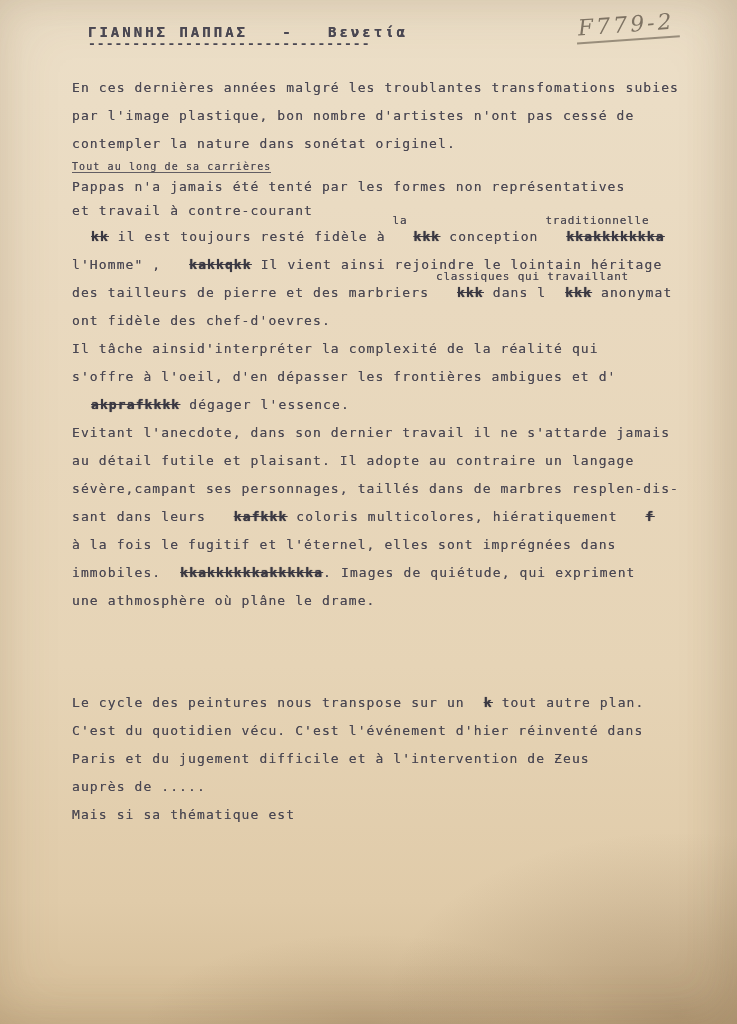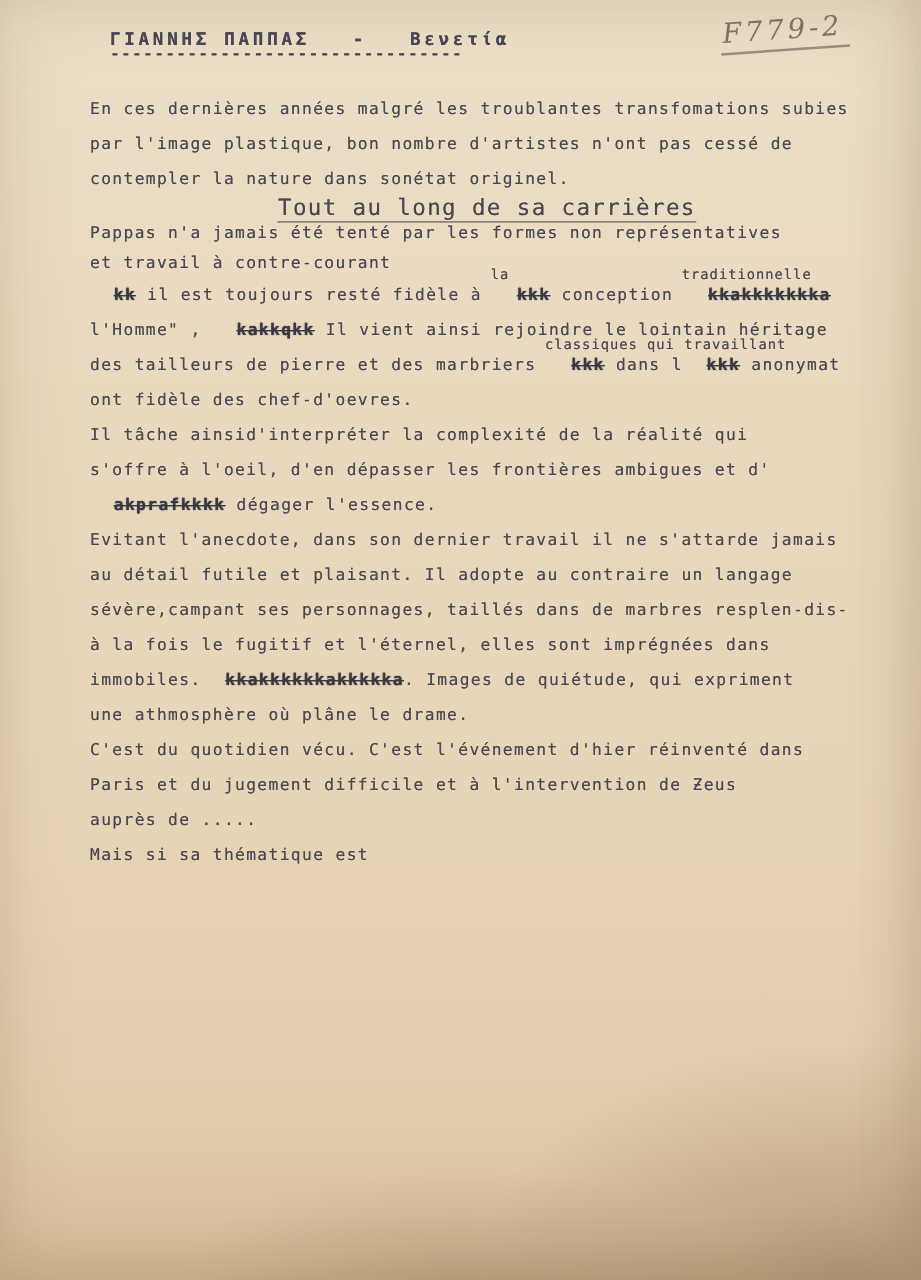--- a/index.html
+++ b/index.html
@@ -36,21 +36,21 @@
     font-size:13px;font-weight:bold;letter-spacing:1px;
     margin-top:-4px;white-space:pre;
   }
   .doc{
     position:absolute;left:72px;top:74px;right:30px;
     font-size:13px;line-height:28px;letter-spacing:1.1px;
     color:#4a4752;
     text-shadow:0 0 .4px rgba(74,71,82,.65);
   }
   .line{white-space:pre;}
-  .line.interline{line-height:17px;font-size:18px;text-align:center;}
+  .line.interline{line-height:17px;font-size:10px;}
   .line.tight{line-height:24px;}
   .line.gap{margin-top:74px;}
   .seg-n{}
   .seg-x{
     font-weight:bold;color:#3a3842;position:relative;
     text-decoration:line-through;
     text-shadow:0 0 1px #3a3842;
     margin-left:19px;
   }
   .seg-u{border-bottom:1.5px solid rgba(74,71,82,.85);}
@@ -82,22 +82,24 @@
       <div class="line"><span class="seg-x">kk</span><span class="seg-n"> il est toujours resté fidèle à </span><span class="seg-s"><span>la</span></span><span class="seg-x">kkk</span><span class="seg-n"> conception </span><span class="seg-s"><span>traditionnelle</span></span><span class="seg-x">kkakkkkkkka</span></div>
       <div class="line"><span class="seg-n">l'Homme" , </span><span class="seg-x">kakkqkk</span><span class="seg-n"> Il vient ainsi rejoindre le lointain héritage</span></div>
       <div class="line"><span class="seg-n">des tailleurs de pierre et des marbriers </span><span class="seg-s"><span>classiques qui travaillant</span></span><span class="seg-x">kkk</span><span class="seg-n"> dans l</span><span class="seg-x">kkk</span><span class="seg-n"> anonymat</span></div>
       <div class="line"><span class="seg-n">ont fidèle des chef-d'oevres.</span></div>
       <div class="line"><span class="seg-n">Il tâche ainsid'interpréter la complexité de la réalité qui</span></div>
       <div class="line"><span class="seg-n">s'offre à l'oeil, d'en dépasser les frontières ambigues et d'</span></div>
       <div class="line"><span class="seg-x">akprafkkkk</span><span class="seg-n"> dégager l'essence.</span></div>
       <div class="line"><span class="seg-n">Evitant l'anecdote, dans son dernier travail il ne s'attarde jamais</span></div>
       <div class="line"><span class="seg-n">au détail futile et plaisant. Il adopte au contraire un langage</span></div>
       <div class="line"><span class="seg-n">sévère,campant ses personnages, taillés dans de marbres resplen-dis-</span></div>
+      <div class="line"><span class="seg-n">sant dans leurs </span><span class="seg-x">kafkkk</span><span class="seg-n"> coloris multicolores, hiératiquement </span><span class="seg-x">f</span></div>
       <div class="line"><span class="seg-n">à la fois le fugitif et l'éternel, elles sont imprégnées dans</span></div>
       <div class="line"><span class="seg-n">immobiles.</span><span class="seg-x">kkakkkkkkakkkkka</span><span class="seg-n">. Images de quiétude, qui expriment</span></div>
       <div class="line"><span class="seg-n">une athmosphère où plâne le drame.</span></div>
+      <div class="line gap"><span class="seg-n">Le cycle des peintures nous transpose sur un</span><span class="seg-x">k</span><span class="seg-n"> tout autre plan.</span></div>
       <div class="line"><span class="seg-n">C'est du quotidien vécu. C'est l'événement d'hier réinventé dans</span></div>
       <div class="line"><span class="seg-n">Paris et du jugement difficile et à l'intervention de Ƶeus</span></div>
       <div class="line"><span class="seg-n">auprès de .....</span></div>
       <div class="line"><span class="seg-n">Mais si sa thématique est</span></div>
     </div>
 
 </div>
 
 </body></html>

